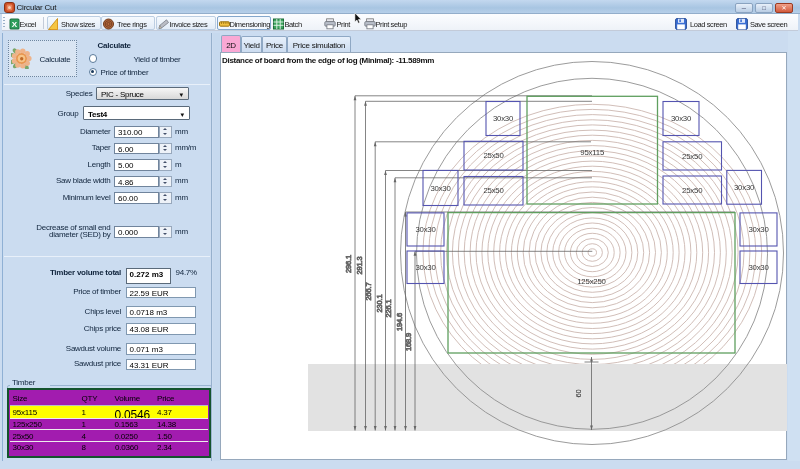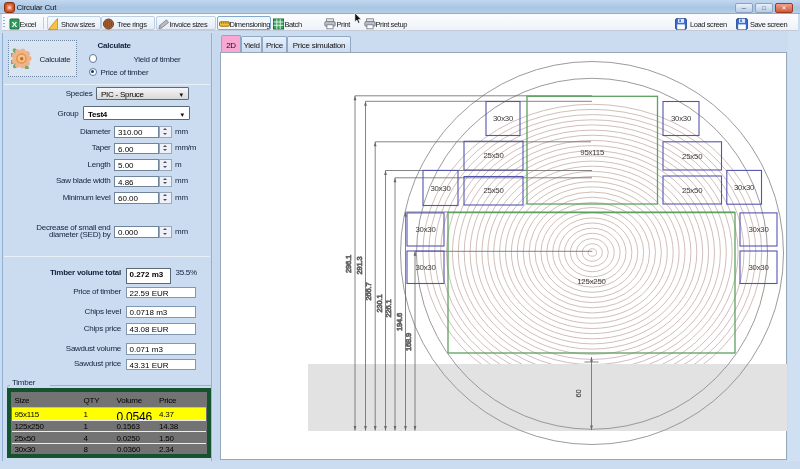--- a/index.html
+++ b/index.html
@@ -318,34 +318,34 @@
       <div class="lab" style="left:0;width:110.5px;top:229.5px">diameter (SED) by</div>
       <div class="inp" style="left:114px;top:226.3px;width:44.5px">0.000</div>
       <div class="spin" style="left:158.5px;top:226.3px">
         <div class="sp-u"></div>
         <div class="sp-d"></div>
       </div>
       <div class="unit" style="left:175px;top:226.5px">mm</div>
       <div class="hdiv" style="top:256px"></div>
       <div class="lab b" style="left:0;width:121px;top:268.0px">Timber volume total</div>
       <div class="obox b" style="left:125.5px;top:267.8px;width:45.5px">0.272 m3</div>
-      <div class="unit" style="left:175.5px;top:268.0px">35.5%</div>
+      <div class="unit" style="left:175.5px;top:268.0px">94.7%</div>
       <div class="lab" style="left:0;width:121px;top:287.0px">Price of timber</div>
       <div class="obox" style="left:125.5px;top:286.8px;width:70px">22.59 EUR</div>
       <div class="lab" style="left:0;width:121px;top:306.5px">Chips level</div>
       <div class="obox" style="left:125.5px;top:306.3px;width:70px">0.0718 m3</div>
       <div class="lab" style="left:0;width:121px;top:323.5px">Chips price</div>
       <div class="obox" style="left:125.5px;top:323.3px;width:70px">43.08 EUR</div>
       <div class="lab" style="left:0;width:121px;top:343.5px">Sawdust volume</div>
       <div class="obox" style="left:125.5px;top:343.3px;width:70px">0.071 m3</div>
       <div class="lab" style="left:0;width:121px;top:359.0px">Sawdust price</div>
       <div class="obox" style="left:125.5px;top:358.8px;width:70px">43.31 EUR</div>
       <div style="position:absolute;left:6.5px;top:385px;width:205px;height:73px;border:1px solid #9ab4d0;border-radius:2px"></div>
 <div class="lab" style="left:10px;top:377.5px;width:40px;text-align:left;background:#cbdcf0;padding:0 2px">Timber</div>
-      <div style="position:absolute;left:7px;top:388px;width:204px;height:69.5px;background:#737373;border:4px solid #14532d;box-sizing:border-box">
+      <div style="position:absolute;left:7px;top:388px;width:204px;height:69.5px;background:#a21caf;border:2px solid #14532d;box-sizing:border-box">
         <div style="position:absolute;left:1px;right:1px;top:0px;height:16px;border-bottom:1px solid #b8bcc4;">
           <span style="position:absolute;left:2.5px;top:4px;font-size:8px;letter-spacing:-0.2px">Size</span>
           <span style="position:absolute;left:71.5px;top:4px;font-size:8px;letter-spacing:-0.2px">QTY</span>
           <span style="position:absolute;left:104.5px;top:4px;font-size:8px;letter-spacing:-0.2px">Volume</span>
           <span style="position:absolute;left:147px;top:4px;font-size:8px;letter-spacing:-0.2px">Price</span>
         </div>
         <div style="position:absolute;left:1px;right:1px;top:16px;height:11.6px;background:#ffff00;">
           <span style="position:absolute;left:2.5px;top:1.5px;font-size:8px;letter-spacing:-0.2px">95x115</span>
           <span style="position:absolute;left:71.5px;top:1.5px;font-size:8px;letter-spacing:-0.2px">1</span>
           <span style="position:absolute;left:104.5px;top:1.5px;font-size:12px;letter-spacing:-0.2px">0.0546</span>
@@ -367,13 +367,14 @@
           <span style="position:absolute;left:2.5px;top:1.5px;font-size:8px;letter-spacing:-0.2px">30x30</span>
           <span style="position:absolute;left:71.5px;top:1.5px;font-size:8px;letter-spacing:-0.2px">8</span>
           <span style="position:absolute;left:105px;top:1.5px;font-size:8px;letter-spacing:-0.2px">0.0360</span>
           <span style="position:absolute;left:147px;top:1.5px;font-size:8px;letter-spacing:-0.2px">2.34</span>
         </div>
       </div>
     <div class="tab on" style="left:221px;width:20px">2D</div>
       <div class="tab" style="left:241px;width:21px">Yield</div>
       <div class="tab" style="left:262px;width:25px">Price</div>
       <div class="tab" style="left:287px;width:64px">Price simulation</div>
+    <div id="distline">Distance of board from the edge of log (Minimal): -11.589mm</div>
   </div>
 </div>
 </body></html>

